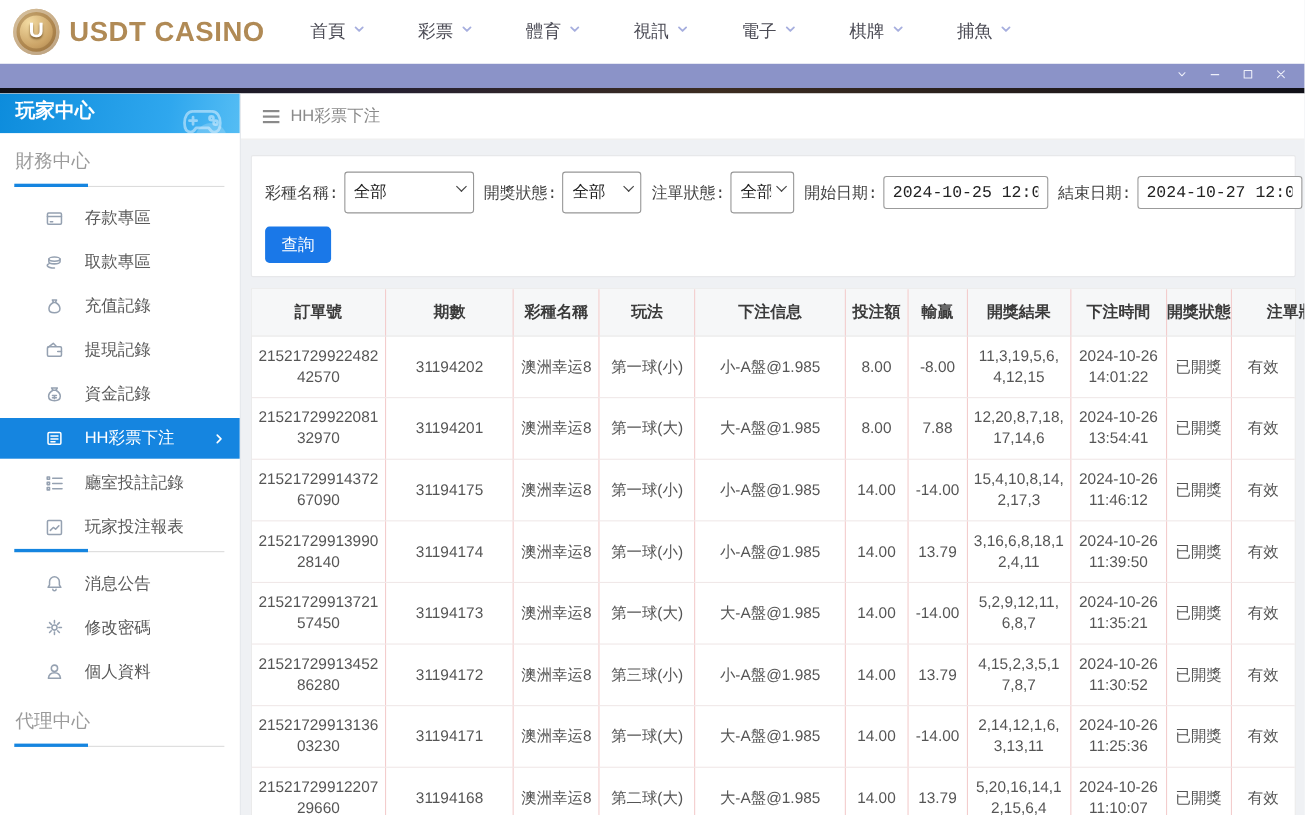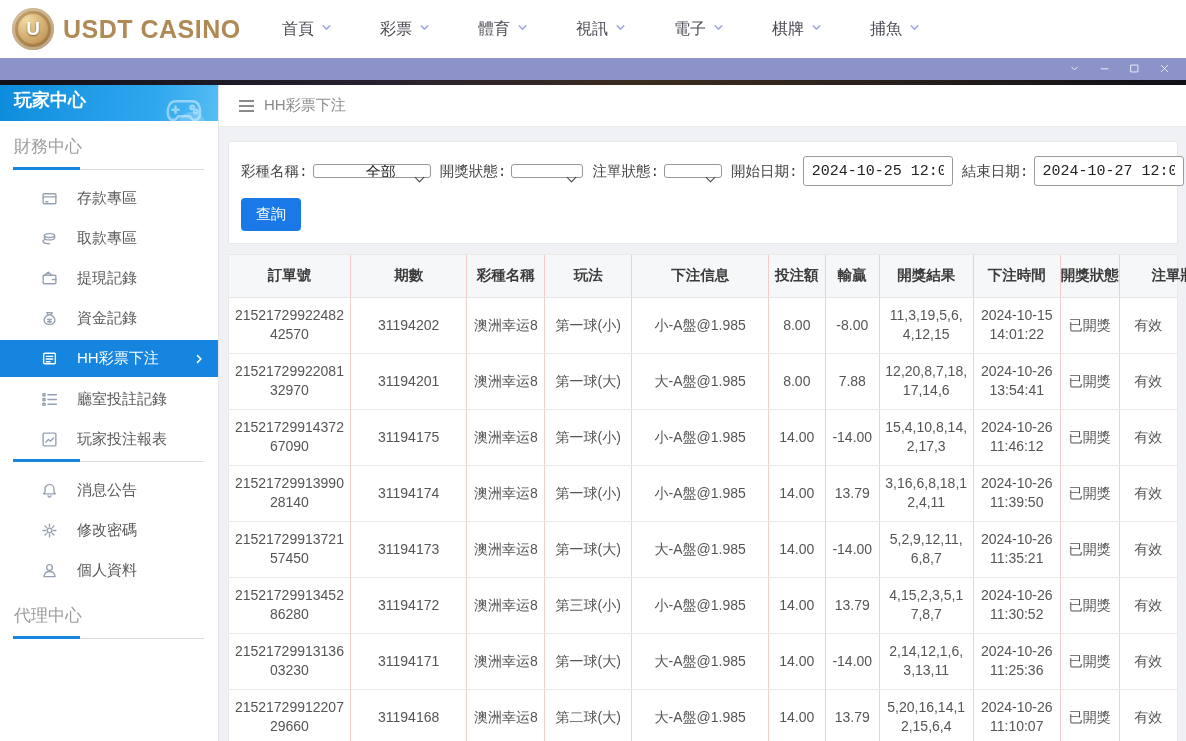--- a/index.html
+++ b/index.html
@@ -59,22 +59,22 @@
   .crumb { height:42px; flex:none; background:#fff; display:flex; align-items:center; gap:10px;
           padding-left:20px; color:#8a8a8a; font-size:15px; border-bottom:1px solid #ececec; }
   .burger { display:flex; flex-direction:column; gap:3px; cursor:pointer; }
   .burger i { width:15px; height:2px; background:#8a8a8a; }
   .content { flex:1; padding:14px 8px 0 9px; overflow:hidden; }
 
   .filter-card { background:#fff; border:1px solid #e7e8ea; border-radius:2px; padding:14px 12px 12px; }
   .filter-row { display:flex; align-items:center; font-size:14.5px; color:#444; white-space:nowrap;font-family:Liberation Mono, monospace; }
   .f-label { margin-right:5px; }
   .f-group { display:flex; align-items:center; margin-right:9px; }
-  .sel { position:relative; height:14px; border:1px solid #979797; border-radius:3px; background:#fff;
-          display:flex; align-items:center;padding-left:44px; }
+  .sel { position:relative; height:38px; border:1px solid #979797; border-radius:3px; background:#fff;
+          display:flex; align-items:center; }
   .sel select { appearance:none; -webkit-appearance:none; border:none; background:transparent; height:100%;
           font:inherit; font-size:15px; color:#222; padding:0 20px 0 8px; width:100%; cursor:pointer; }
   .sel::after { content:''; position:absolute; right:7px; top:9px; width:6px; height:6px;
           border-right:1.8px solid #444; border-bottom:1.8px solid #444; transform:rotate(45deg); pointer-events:none; }
   .sel.w1 { width:118px; } .sel.w2 { width:72px; } .sel.w3 { width:58px; }
   .dinput { height:30px; border:1px solid #9b9b9b; border-radius:3px; width:150px; font:inherit;
           font-size:15px; color:#222; padding:0 8px; }
   .query-btn { margin-top:12px; background:var(--btn); color:#fff; border:none; border-radius:4px;
           font-size:15px; padding:7px 15px; cursor:pointer; }
 
@@ -201,20 +201,29 @@
               <svg viewBox="0 0 16 16" fill="none" stroke="currentColor" stroke-width="1.3" stroke-linecap="round" stroke-linejoin="round">
                 <ellipse cx="8" cy="5.2" rx="4.8" ry="1.8"></ellipse>
                 <path d="M3.2 5.2v2.3c0 1 2.1 1.8 4.8 1.8s4.8-.8 4.8-1.8V5.2M3.2 9.3c-1 .4-1.7 1-1.2 1.8.7 1.1 3.2 1.8 6 1.8"></path>
               </svg>
             </span>
             <span>取款專區</span>
           </div>
           <div class="side-item">
             <span class="side-ico">
               <svg viewBox="0 0 16 16" fill="none" stroke="currentColor" stroke-width="1.3" stroke-linecap="round" stroke-linejoin="round">
+                <path d="M6.2 2.5h3.6l-1 2.2H7.2z"></path>
+                <path d="M7 4.7C4.8 6 3.3 7.9 3.3 10c0 2.3 1.9 3.5 4.7 3.5s4.7-1.2 4.7-3.5c0-2.1-1.5-4-3.7-5.3"></path>
+              </svg>
+            </span>
+            <span>充值記錄</span>
+          </div>
+          <div class="side-item">
+            <span class="side-ico">
+              <svg viewBox="0 0 16 16" fill="none" stroke="currentColor" stroke-width="1.3" stroke-linecap="round" stroke-linejoin="round">
                 <rect x="2" y="5" width="12" height="8" rx="1"></rect>
                 <path d="M2.5 5.5 7 2l2.5 2.5M10.8 9h3.2"></path>
               </svg>
             </span>
             <span>提現記錄</span>
           </div>
           <div class="side-item">
             <span class="side-ico">
               <svg viewBox="0 0 16 16" fill="none" stroke="currentColor" stroke-width="1.3" stroke-linecap="round" stroke-linejoin="round">
                 <path d="M5.5 2.5h5l-1.2 2H6.7z"></path>
@@ -370,21 +379,21 @@
           <tbody>
               <tr>
                 <td>2152172992248242570</td>
                 <td>31194202</td>
                 <td>澳洲幸运8</td>
                 <td>第一球(小)</td>
                 <td>小-A盤@1.985</td>
                 <td>8.00</td>
                 <td>-8.00</td>
                 <td>11,3,19,5,6,4,12,15</td>
-                <td>2024-10-15 14:01:22</td>
+                <td>2024-10-26 14:01:22</td>
                 <td>已開獎</td>
                 <td>有效</td>
               </tr>
               <tr>
                 <td>2152172992208132970</td>
                 <td>31194201</td>
                 <td>澳洲幸运8</td>
                 <td>第一球(大)</td>
                 <td>大-A盤@1.985</td>
                 <td>8.00</td>

